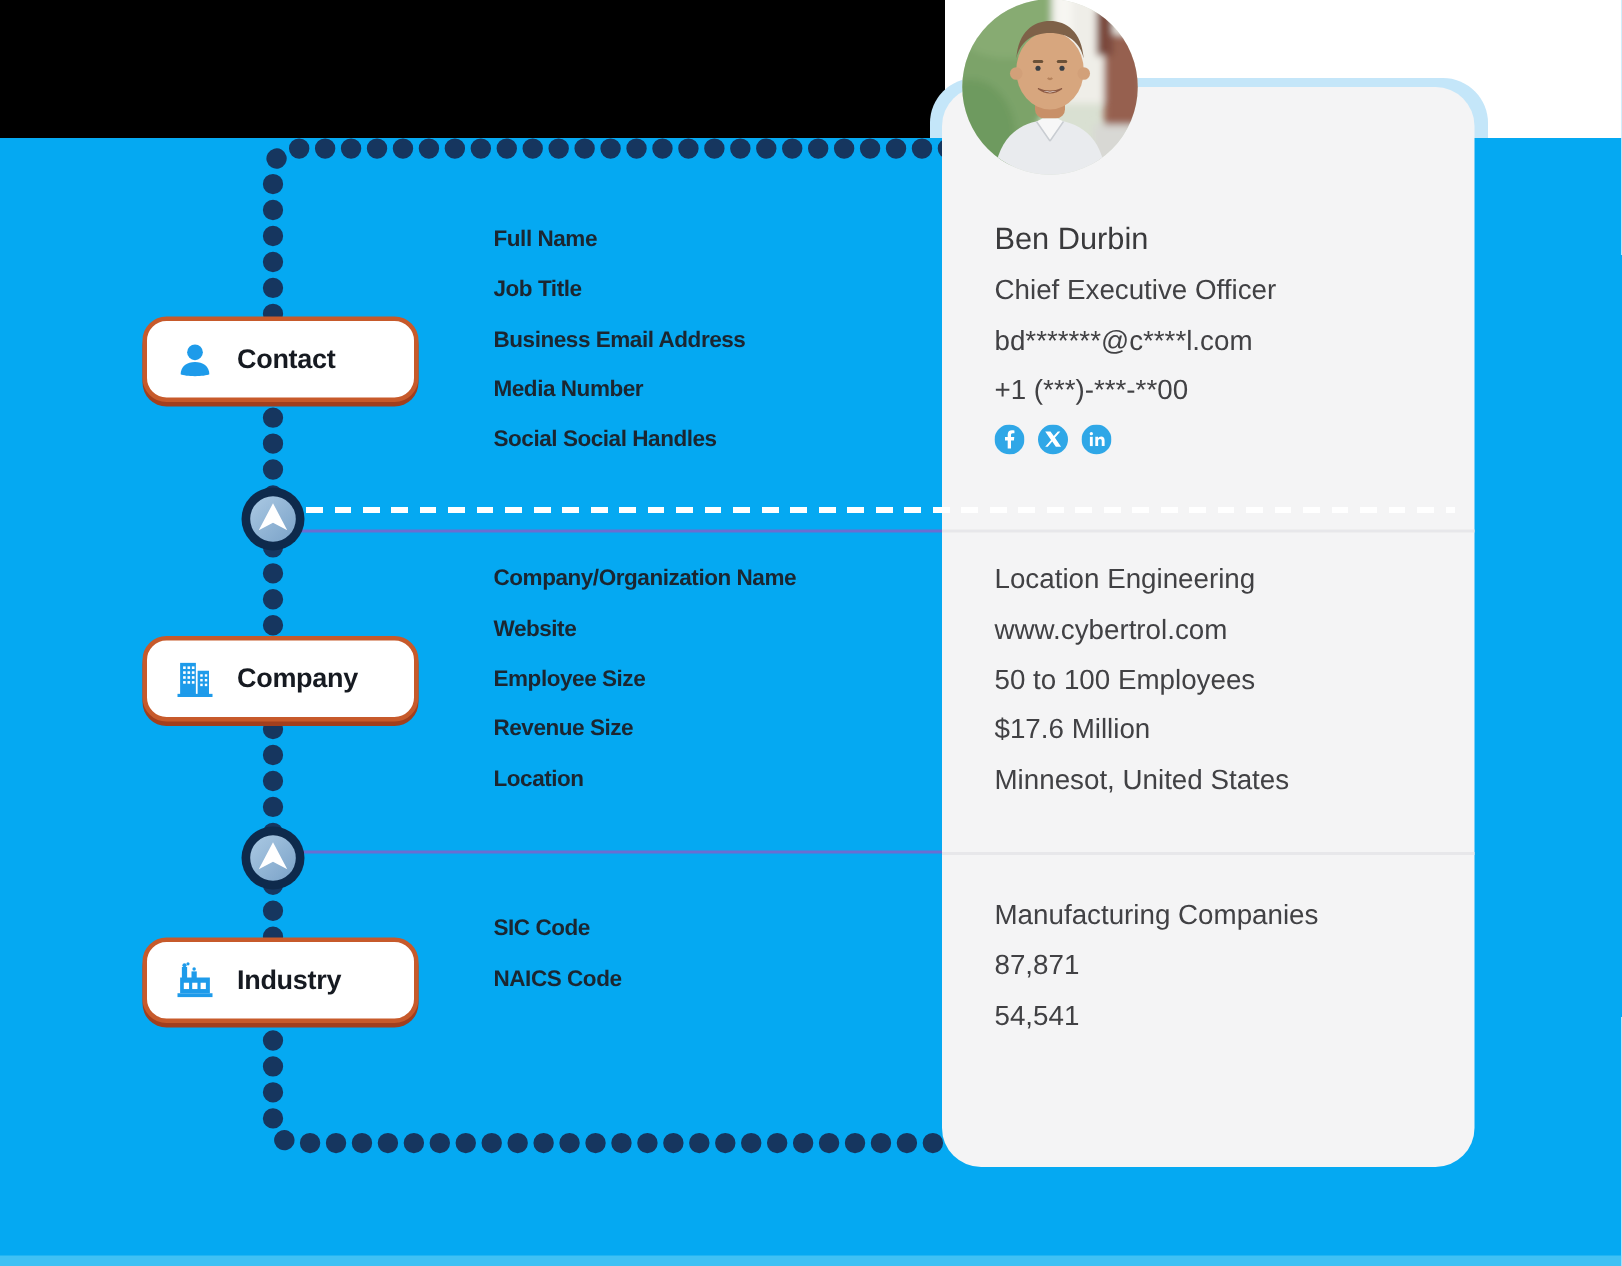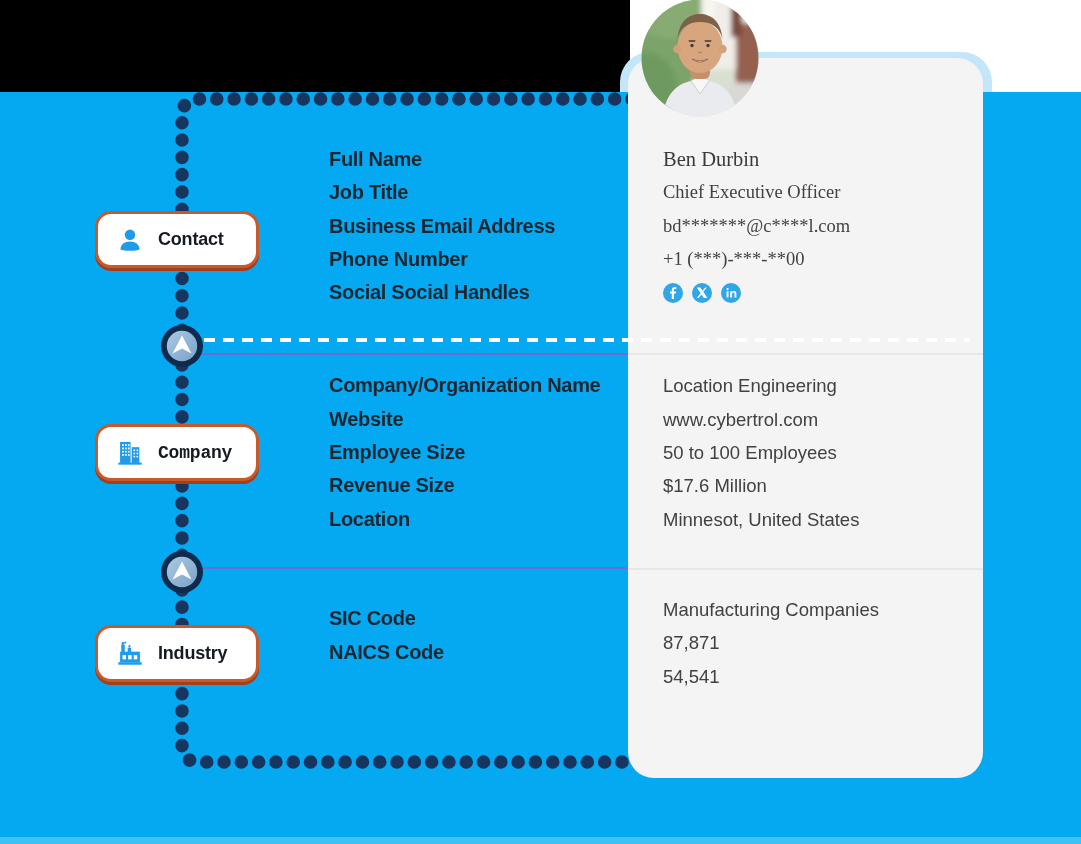--- a/index.html
+++ b/index.html
@@ -22,37 +22,37 @@
   .card .divider.d1{top:295px;}
   .card .divider.d2{top:510px;}
 
   .white-dash{left:204px;top:338px;width:766px;height:4px;z-index:9;
     background:repeating-linear-gradient(90deg,#ffffff 0 11px,rgba(255,255,255,0) 11px 19px);}
 
   .node{width:44px;height:44px;z-index:10;}
   .node.n1{left:160px;top:324px;}
   .node.n2{left:160px;top:550px;}
 
-  .pill{left:95px;width:164px;height:57px;background:#ffffff;border:3px solid #C75A2B;border-radius:16px;
+  .pill{left:95px;width:184px;height:57px;background:#ffffff;border:3px solid #C75A2B;border-radius:16px;
         box-sizing:border-box;display:flex;align-items:center;z-index:11;
         box-shadow:0 3px 0 #A23F1E;}
   .pill.p-contact{top:211px;}
-  .pill.p-company{top:424px;font-family:Liberation Mono, monospace;}
+  .pill.p-company{top:424px;}
   .pill.p-industry{top:625px;text-align:center;}
   .pill .picon{width:28px;height:28px;margin-left:18px;flex:0 0 auto;display:block;}
   .pill .plabel{margin-left:14px;font-size:18px;font-weight:700;color:#161A21;letter-spacing:-0.2px;}
 
-  .labels{left:329px;width:330px;z-index:11;line-height:33.35px;font-size:20px;font-weight:700;
+  .labels{left:329px;width:330px;z-index:11;line-height:33.35px;font-size:15px;font-weight:700;
           color:#1B2631;letter-spacing:-0.3px;}
   .labels.s1{top:143px;}
   .labels.s2{top:369.4px;}
   .labels.s3{top:602.4px;}
 
   .values{left:663px;width:310px;z-index:11;line-height:33.35px;font-size:18.5px;font-weight:400;color:#414144;}
-  .values.s1{top:143px;font-family:Liberation Serif, serif;}
+  .values.s1{top:143px;}
   .values.s2{top:369.4px;}
   .values.s3{top:593px;}
   .values .big{font-size:20.5px;color:#3A3A3C;}
 
   .social-row{display:flex;align-items:center;gap:9px;height:33.35px;}
   .social-ic{width:20px;height:20px;display:block;cursor:pointer;}
 
   .avatar{left:641px;top:-1px;width:118px;height:118px;z-index:12;}
 </style>
 </head>
@@ -150,21 +150,21 @@
         <rect x="15.2" y="13" width="3" height="3.6"></rect>
       </g>
     </svg>
     <span class="plabel">Industry</span>
   </div>
 
   <div class="abs labels s1">
     <div>Full Name</div>
     <div>Job Title</div>
     <div>Business Email Address</div>
-    <div>Phone Number</div>
+    <div>Media Number</div>
     <div>Social Social Handles</div>
   </div>
   <div class="abs labels s2">
     <div>Company/Organization Name</div>
     <div>Website</div>
     <div>Employee Size</div>
     <div>Revenue Size</div>
     <div>Location</div>
   </div>
   <div class="abs labels s3">

